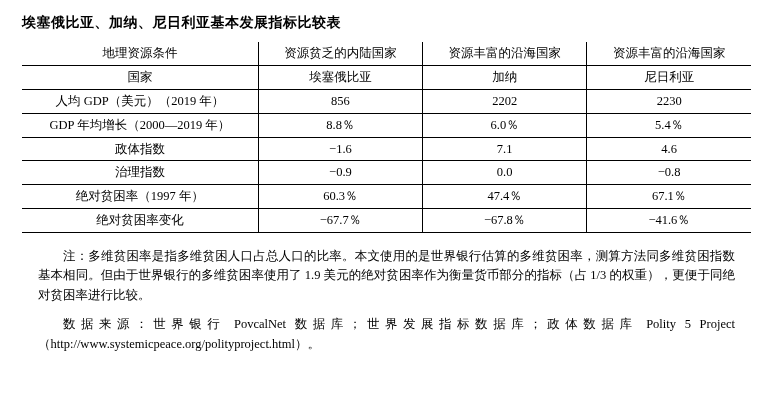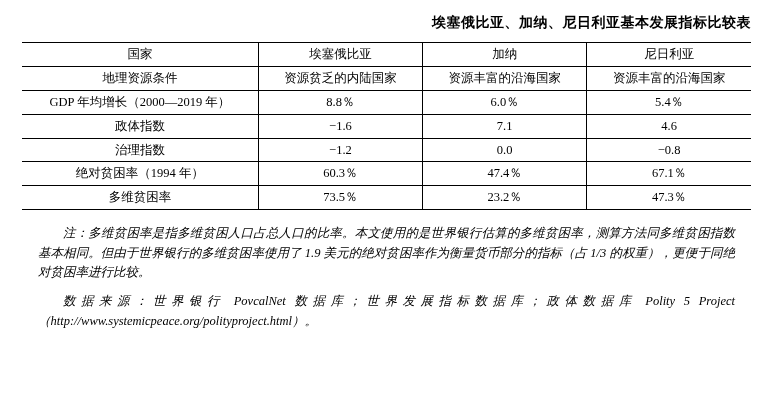--- a/index.html
+++ b/index.html
@@ -15,21 +15,21 @@
     overflow: hidden;
   }
   .page {
     width: 773px;
     height: 412px;
     position: relative;
     box-sizing: border-box;
     padding: 0 22px;
   }
   .doc-title {
-    text-align: right;
+    text-align: left;
     font-size: 14px;
     font-weight: bold;
     letter-spacing: 0.5px;
     margin-top: 14px;
     margin-bottom: 10px;
     font-family: "Liberation Sans", "DejaVu Sans", sans-serif;
   }
   table.data-table {
     width: 729px;
     margin: 0 auto;
@@ -58,92 +58,97 @@
   .notes {
     margin-top: 14px;
     font-size: 12.5px;
     line-height: 1.55;
   }
   .notes p {
     margin: 0 0 10px 0;
     text-indent: 2em;
     text-align: justify;
     padding: 0 16px;
-    font-style: italic;
   }
   .notes p:last-child {
     margin-bottom: 8px;
   }
 </style>
 </head>
 <body>
 
 <div class="page">
 
   <div class="doc-title">埃塞俄比亚、加纳、尼日利亚基本发展指标比较表</div>
 
   <table class="data-table">
     <colgroup>
       <col class="col-label">
       <col class="col-val">
       <col class="col-val">
       <col class="col-val">
     </colgroup>
     <tbody>
+      <tr class="row-line">
+        <td>地理资源条件</td>
+        <td class="vline-l">资源贫乏的内陆国家</td>
+        <td class="vline-l">资源丰富的沿海国家</td>
+        <td class="vline-l">资源丰富的沿海国家</td>
+      </tr>
+
       <tr class="row-line top-line">
         <td>国家</td>
         <td class="vline-l">埃塞俄比亚</td>
         <td class="vline-l">加纳</td>
         <td class="vline-l">尼日利亚</td>
       </tr>
 
       <tr class="row-line">
-        <td>地理资源条件</td>
-        <td class="vline-l">资源贫乏的内陆国家</td>
-        <td class="vline-l">资源丰富的沿海国家</td>
-        <td class="vline-l">资源丰富的沿海国家</td>
+        <td>人均 GDP（美元）（2019 年）</td>
+        <td class="vline-l">856</td>
+        <td class="vline-l">2202</td>
+        <td class="vline-l">2230</td>
       </tr>
-
 
       <tr class="row-line">
         <td>GDP 年均增长（2000—2019 年）</td>
         <td class="vline-l">8.8％</td>
         <td class="vline-l">6.0％</td>
         <td class="vline-l">5.4％</td>
       </tr>
 
       <tr class="row-line">
         <td>政体指数</td>
         <td class="vline-l">−1.6</td>
         <td class="vline-l">7.1</td>
         <td class="vline-l">4.6</td>
       </tr>
 
       <tr class="row-line">
         <td>治理指数</td>
-        <td class="vline-l">−1.2</td>
+        <td class="vline-l">−0.9</td>
         <td class="vline-l">0.0</td>
         <td class="vline-l">−0.8</td>
       </tr>
 
       <tr class="row-line">
-        <td>绝对贫困率（1994 年）</td>
+        <td>绝对贫困率（1997 年）</td>
         <td class="vline-l">60.3％</td>
         <td class="vline-l">47.4％</td>
         <td class="vline-l">67.1％</td>
       </tr>
 
 
+      <tr class="row-line">
+        <td>绝对贫困率变化</td>
+        <td class="vline-l">−67.7％</td>
+        <td class="vline-l">−67.8％</td>
+        <td class="vline-l">−41.6％</td>
+      </tr>
 
-      <tr class="row-line">
-        <td>多维贫困率</td>
-        <td class="vline-l">73.5％</td>
-        <td class="vline-l">23.2％</td>
-        <td class="vline-l">47.3％</td>
-      </tr>
     </tbody>
   </table>
 
   <div class="notes">
     <p>注：多维贫困率是指多维贫困人口占总人口的比率。本文使用的是世界银行估算的多维贫困率，测算方法同多维贫困指数基本相同。但由于世界银行的多维贫困率使用了 1.9 美元的绝对贫困率作为衡量货币部分的指标（占 1/3 的权重），更便于同绝对贫困率进行比较。</p>
     <p>数据来源：世界银行 PovcalNet 数据库；世界发展指标数据库；政体数据库 Polity 5 Project（http://www.systemicpeace.org/polityproject.html）。</p>
   </div>
 
 </div>
 

